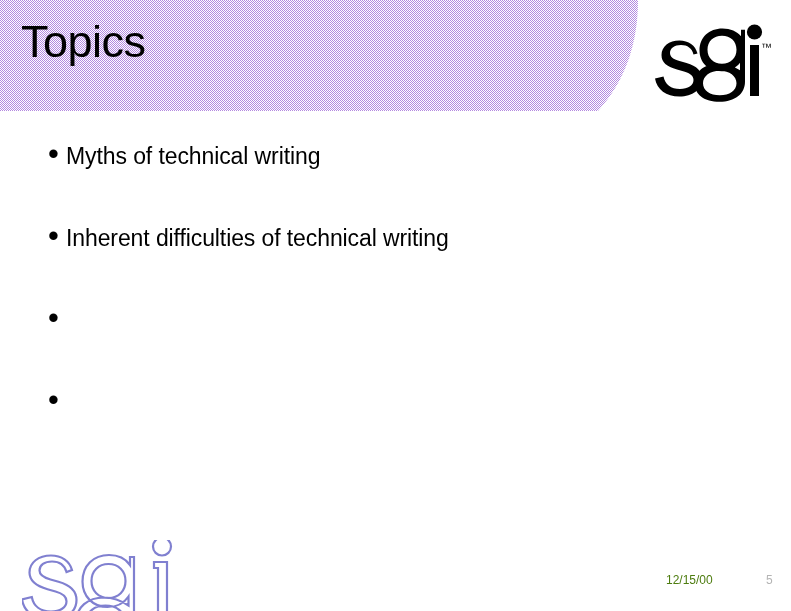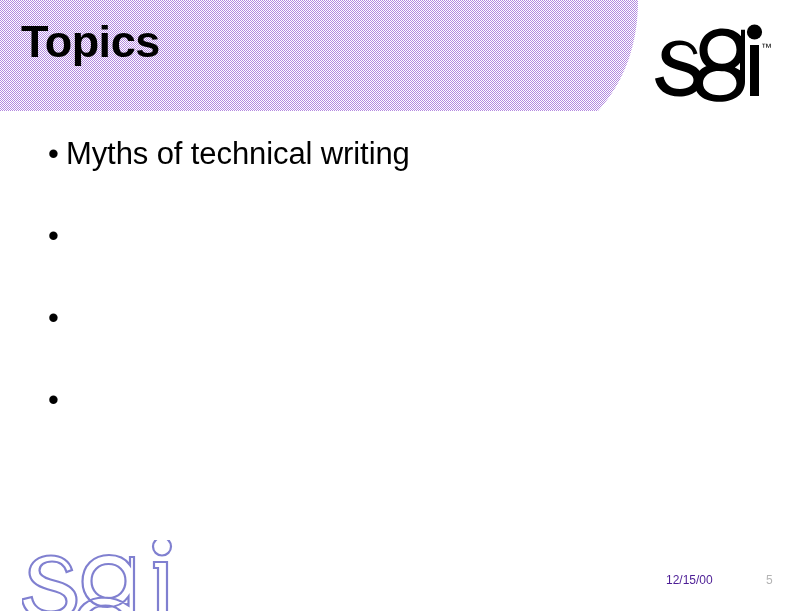--- a/index.html
+++ b/index.html
@@ -29,21 +29,21 @@
     width: 645px;
     height: 111px;
   }
 
   
   #slide-title {
     position: absolute;
     left: 21px;
     top: 17px;
     font-size: 45px;
-    font-weight: bold;
+    font-weight: normal;
     color: #000000;
     letter-spacing: -0.5px;
     line-height: 50px;
     white-space: nowrap;
   }
 
   
   #sgi-logo {
     position: absolute;
     left: 651px;
@@ -67,21 +67,21 @@
     white-space: nowrap;
   }
   .bullet-mark {
     width: 18px;
     flex: 0 0 18px;
     font-size: 31px;
     line-height: 31px;
     color: #000000;
   }
   .bullet-text {
-    font-size: 31px;
+    font-size: 23px;
     line-height: 31px;
     color: #000000;
     letter-spacing: -0.1px;
   }
 
   
   #sgi-watermark {
     position: absolute;
     left: 22px;
     top: 540px;
@@ -90,21 +90,21 @@
     overflow: hidden;
   }
   #sgi-watermark svg { display: block; }
 
   
   #footer-date {
     position: absolute;
     left: 666px;
     top: 573px;
     font-size: 12px;
-    color: #4c1d95;
+    color: #4d7c0f;
     white-space: nowrap;
   }
   #footer-slide-number {
     position: absolute;
     left: 766px;
     top: 573px;
     font-size: 12px;
     color: #b4b4b4;
     white-space: nowrap;
   }
@@ -158,20 +158,21 @@
 
 <div id="bullet-list">
 
   <div class="bullet-row">
     <span class="bullet-mark">•</span>
     <span class="bullet-text">Myths of technical writing</span>
   </div>
 
   <div class="bullet-row">
     <span class="bullet-mark">•</span>
+    <span class="bullet-text">Inherent difficulties of technical writing</span>
   </div>
 
   <div class="bullet-row">
     <span class="bullet-mark">•</span>
   </div>
 
   <div class="bullet-row">
     <span class="bullet-mark">•</span>
   </div>
 

